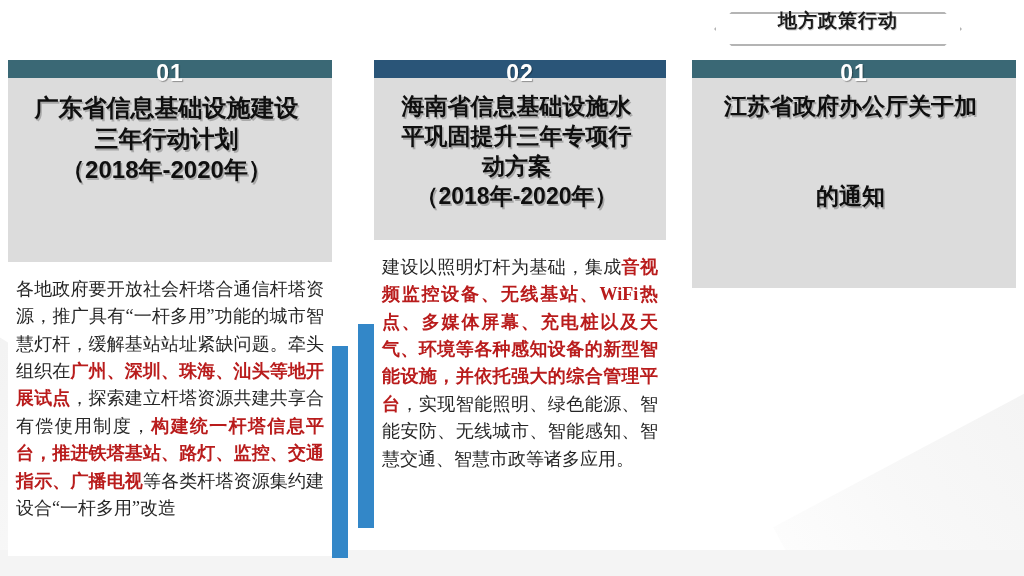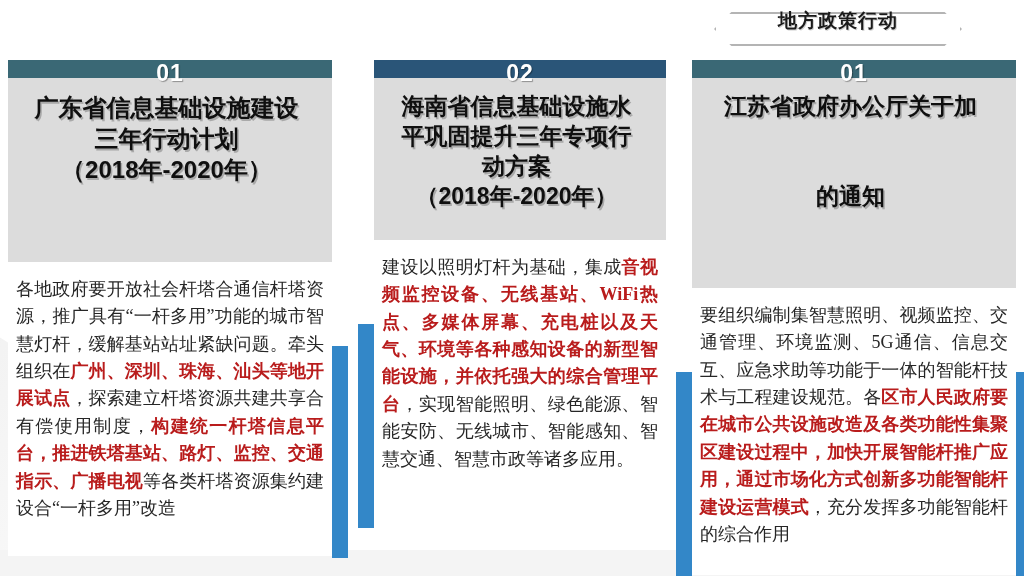--- a/index.html
+++ b/index.html
@@ -203,18 +203,13 @@
   </div>
 </div>
 
 <div class="card card-3">
   <div class="card-head head-teal">
     <span>01</span>
   </div>
   <div class="card-title-box">
     <div class="card-title"><span>江苏省政府办公厅关于加</span><br><br><br><span>的通知</span></div>
   </div>
-  <div class="card-body-wrap">
-    <div class="accent-bar accent-left"></div>
-    <div class="accent-bar accent-right"></div>
-    <div class="card-body"><span>要组织编制集智慧照明、视频监控、交通管理、环境监测、5G通信、信息交互、应急求助等功能于一体的智能杆技术与工程建设规范。各</span><span class="hl">区市人民政府要在城市公共设施改造及各类功能性集聚区建设过程中，加快开展智能杆推广应用，通过市场化方式创新多功能智能杆建设运营模式</span><span>，充分发挥多功能智能杆的综合作用</span></div>
-  </div>
 </div>
 
 </body></html>

